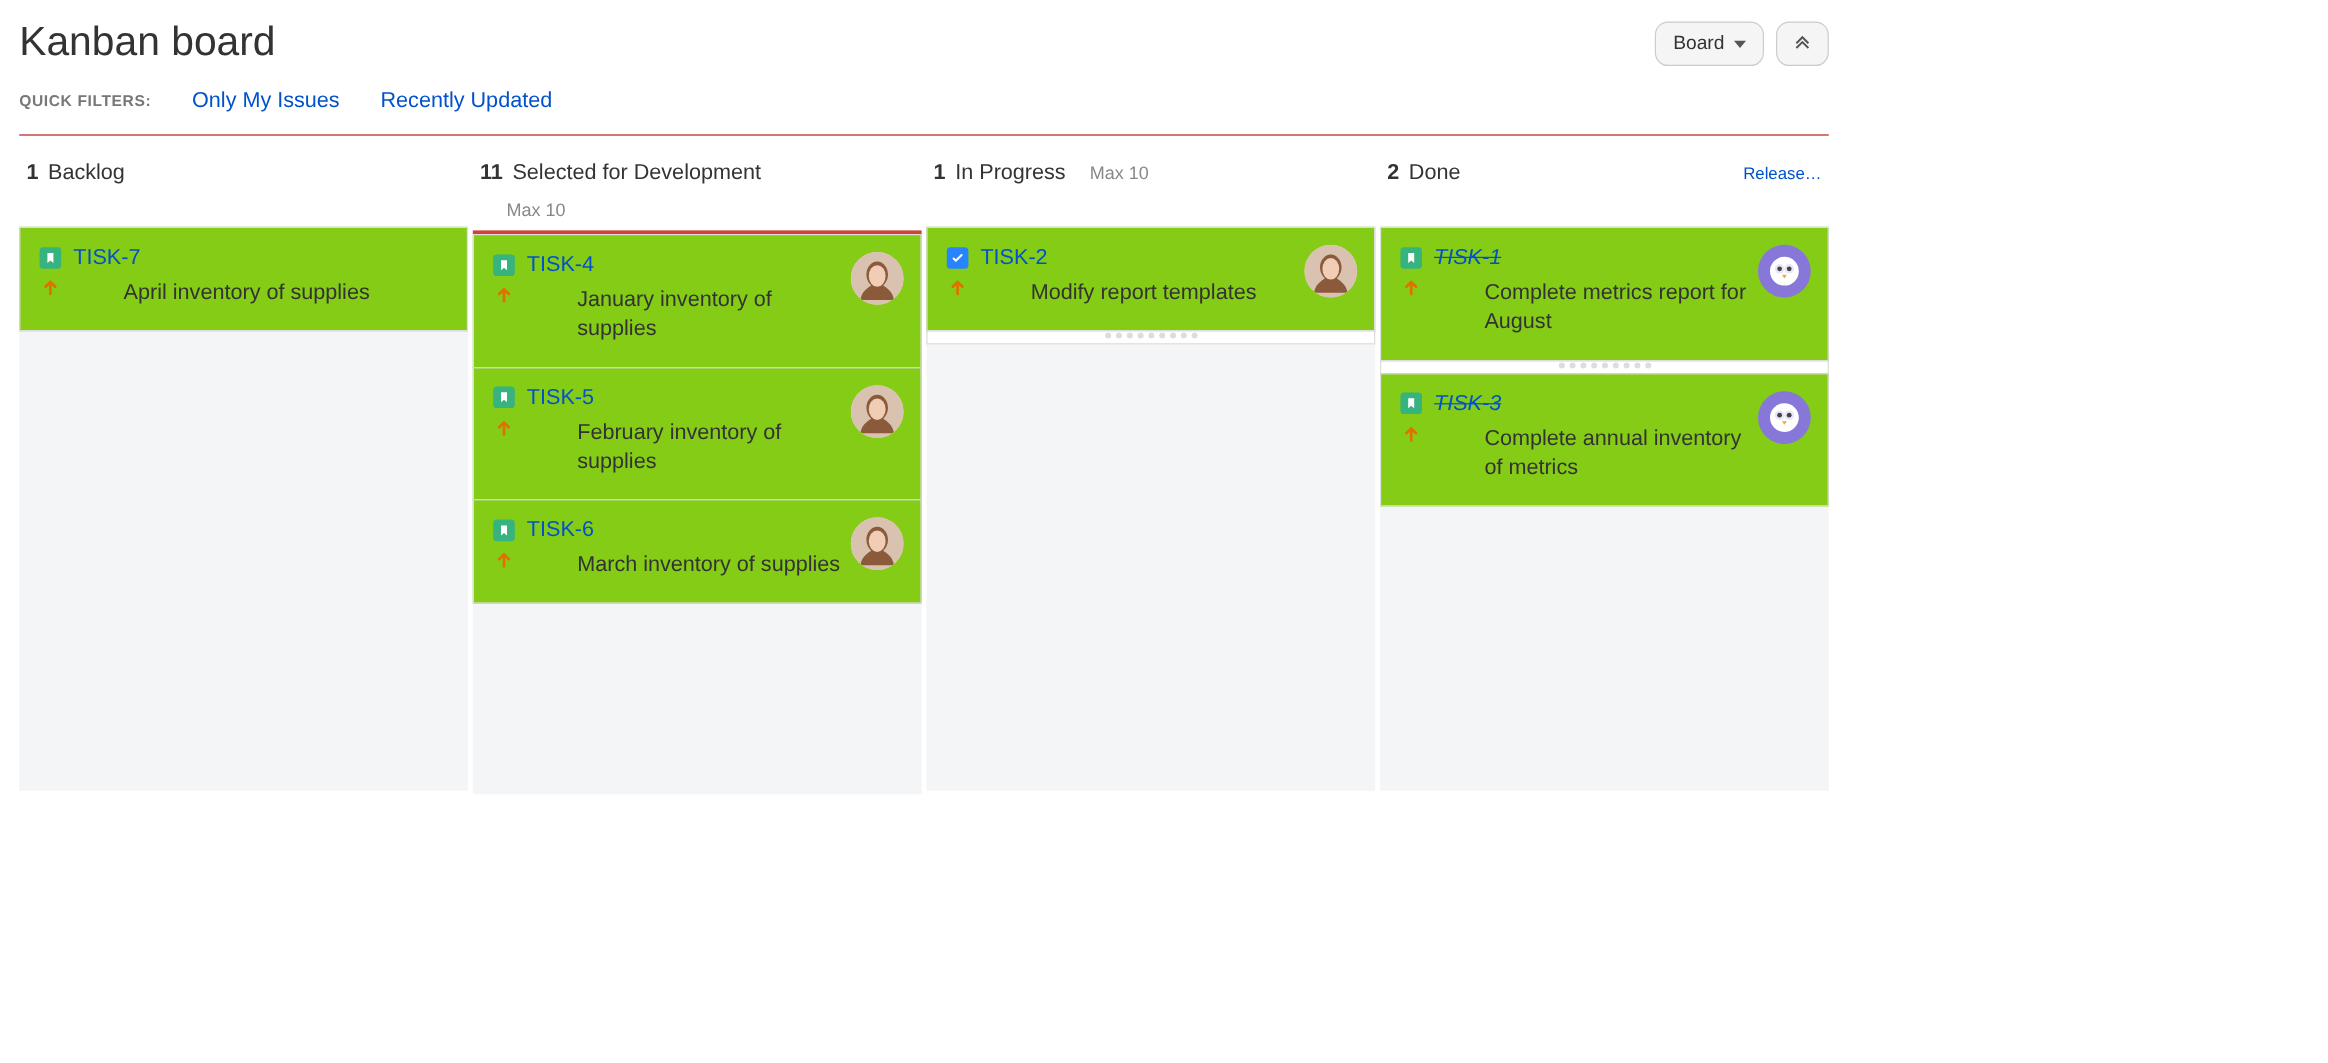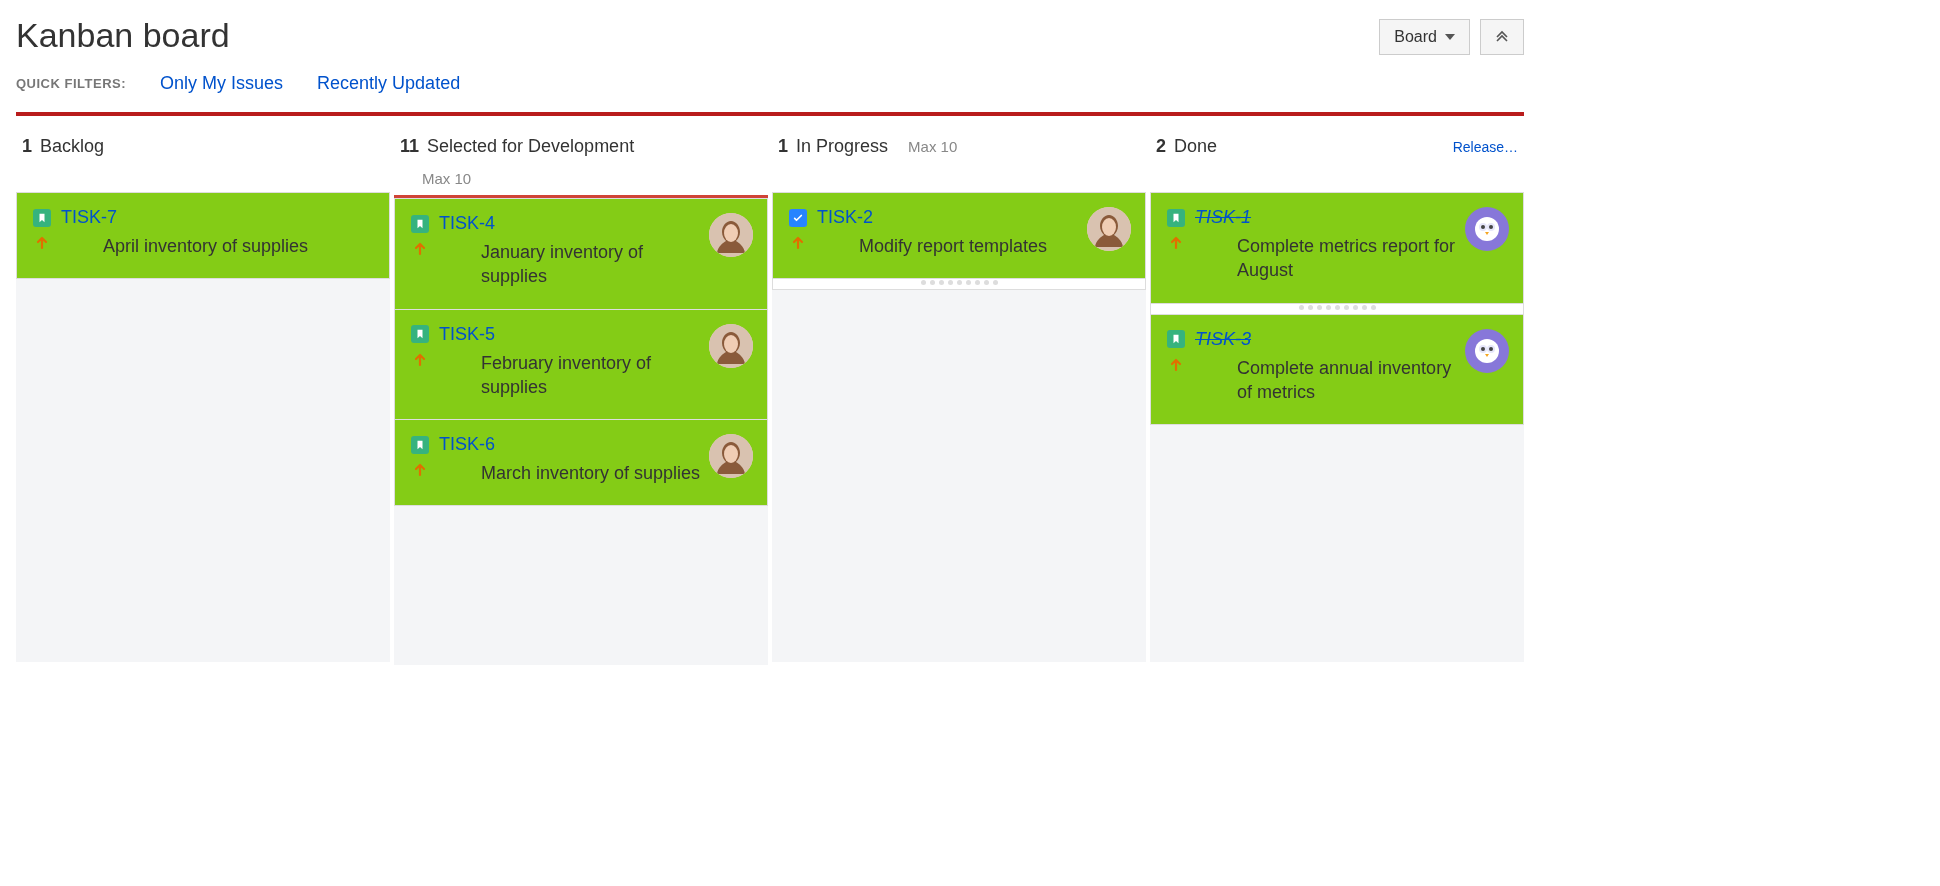--- a/index.html
+++ b/index.html
@@ -18,42 +18,42 @@
   }
   .page-title {
     font-size: 34px;
     font-weight: 500;
     color: #333;
   }
   .header-actions { display: flex; gap: 10px; }
   .btn {
     border: 1px solid #ccc;
     background: #f5f5f5;
-    border-radius: 0;
+    border-radius: 11px;
     padding: 8px 14px;
     font-size: 16px;
     color: #333;
     cursor: pointer;
     display: inline-flex;
     align-items: center;
     gap: 8px;
   }
   .chevron-down-icon {
     width: 0; height: 0;
     border-left: 5px solid transparent;
     border-right: 5px solid transparent;
     border-top: 6px solid #555;
     display: inline-block;
   }
   .quick-filters {
     display: flex;
     align-items: center;
     gap: 34px;
     padding-bottom: 18px;
-    border-bottom: 4px solid #b91c1c;
+    border-bottom: 1px solid #b91c1c;
   }
   .qf-label {
     font-size: 13px;
     letter-spacing: 0.5px;
     color: #777;
     font-weight: 600;
   }
   .qf-link {
     color: #0052cc;
     font-size: 18px;

